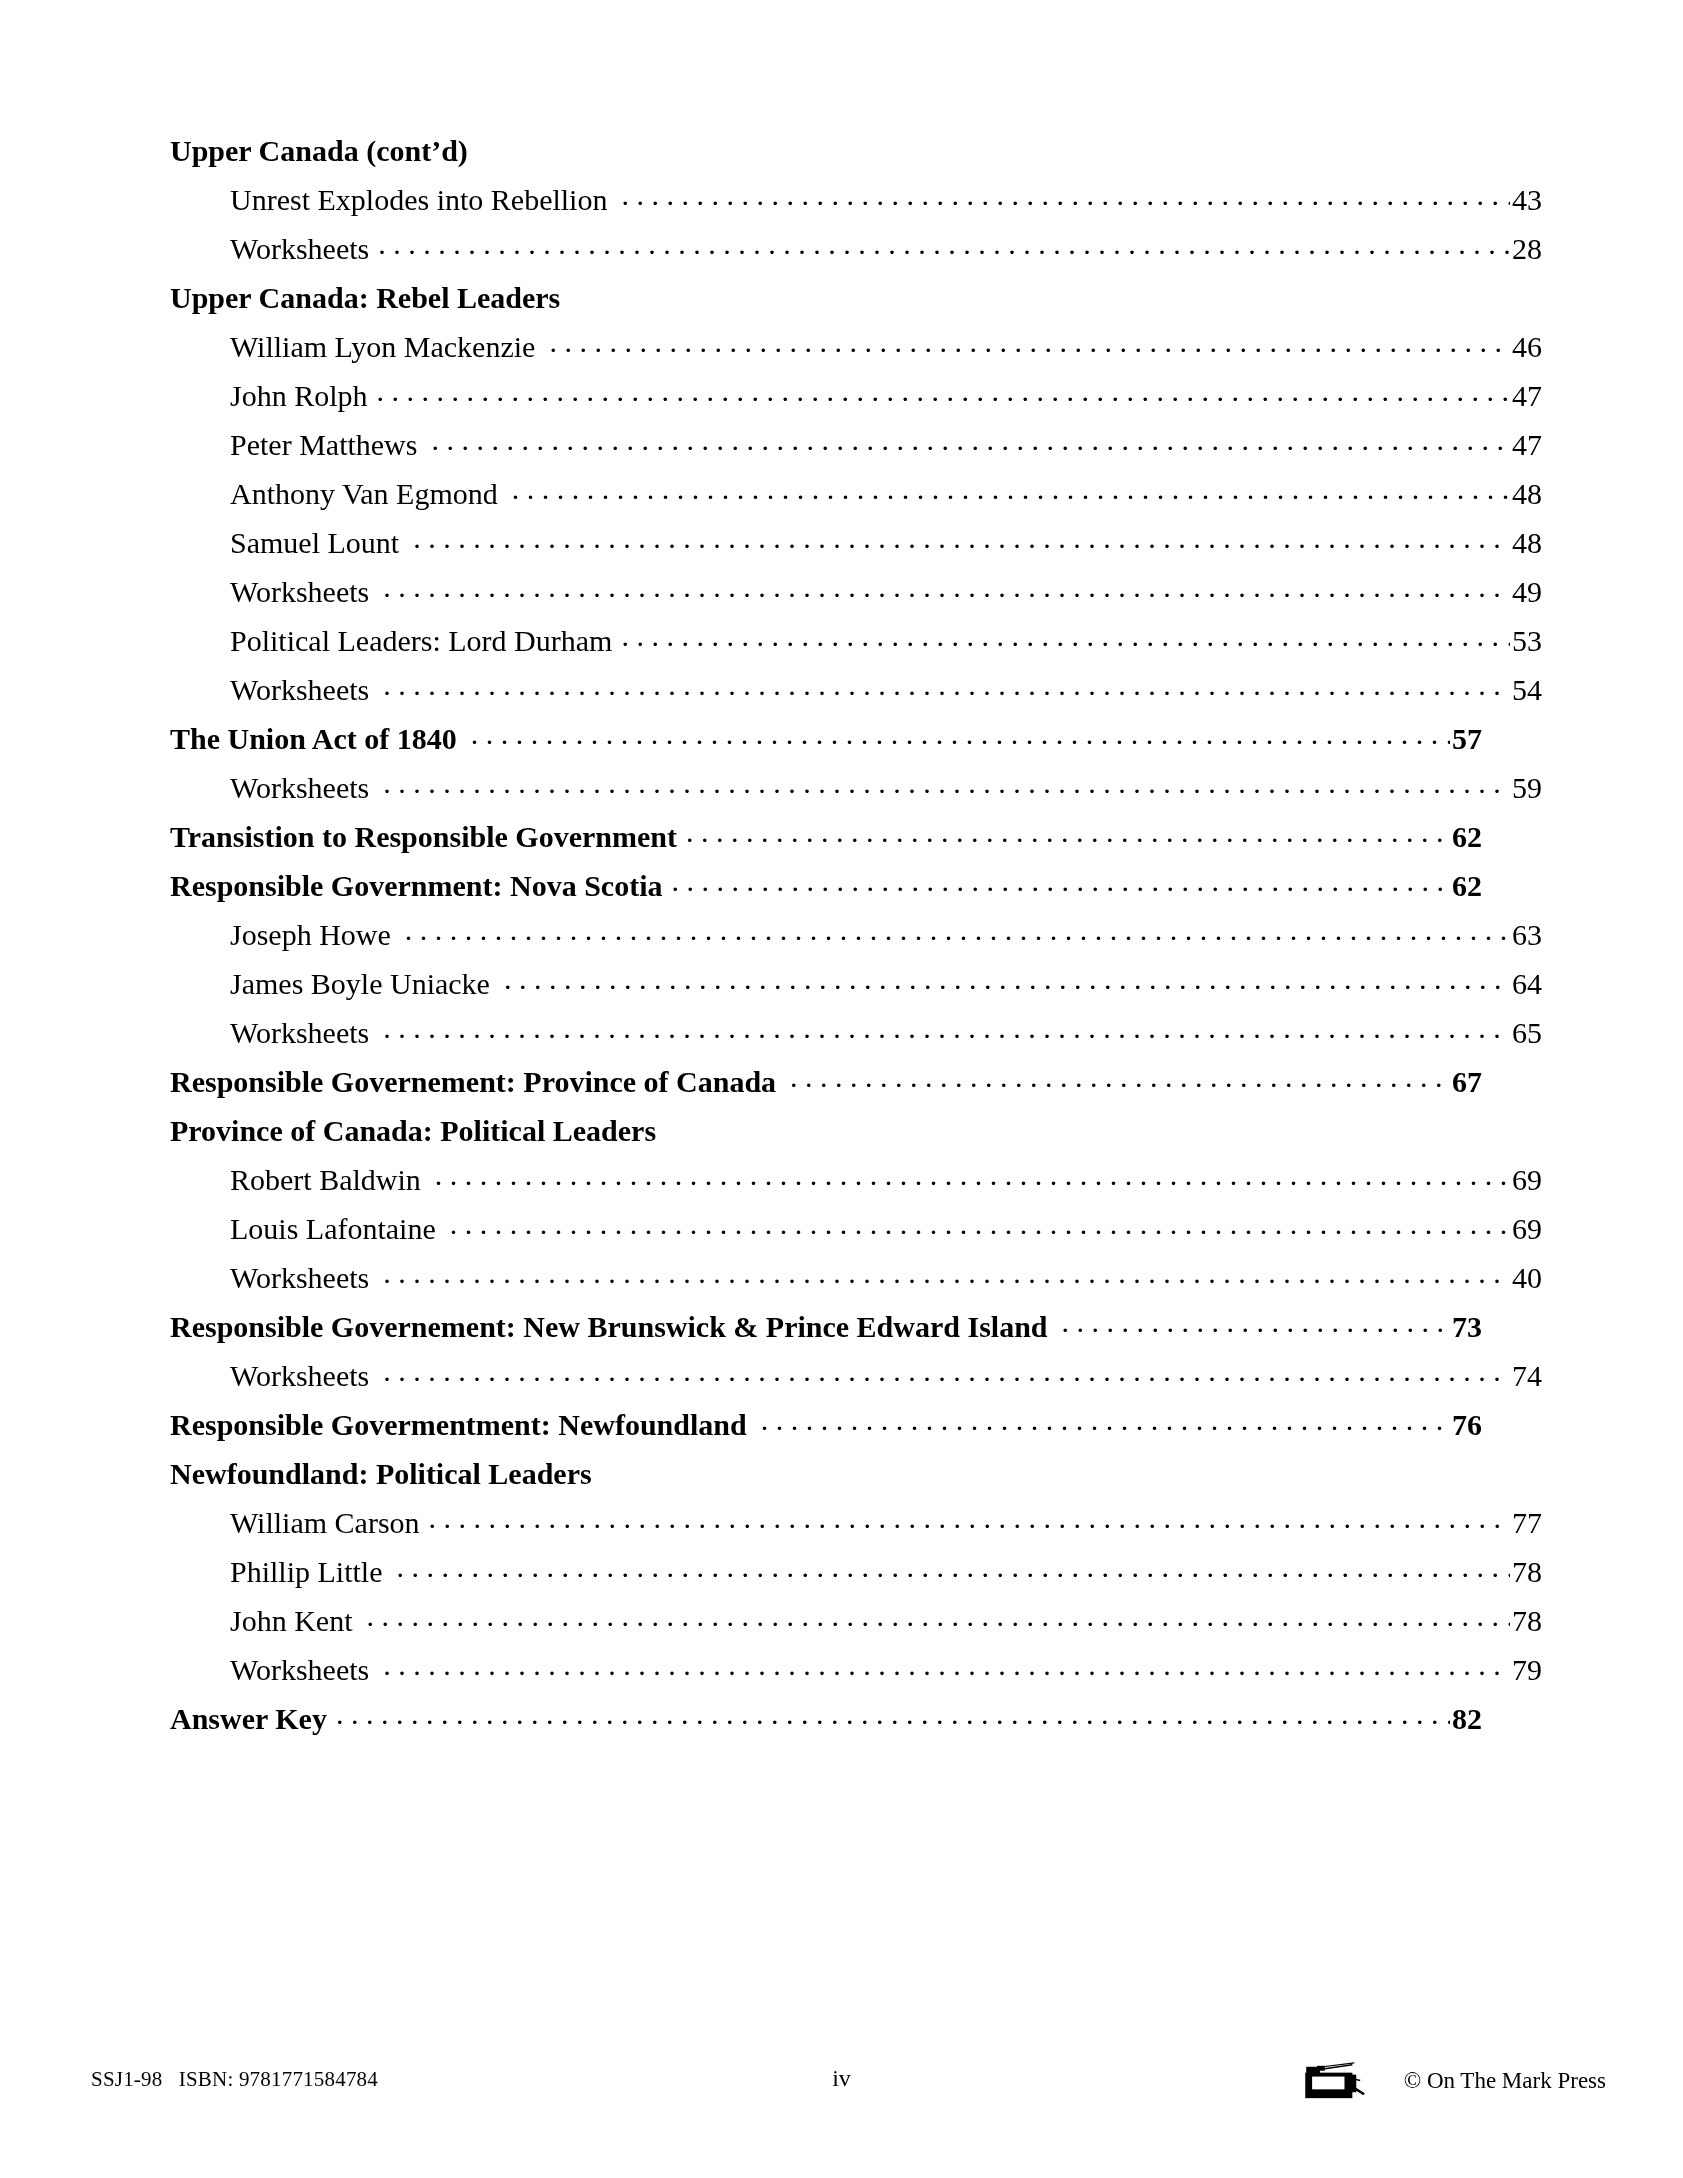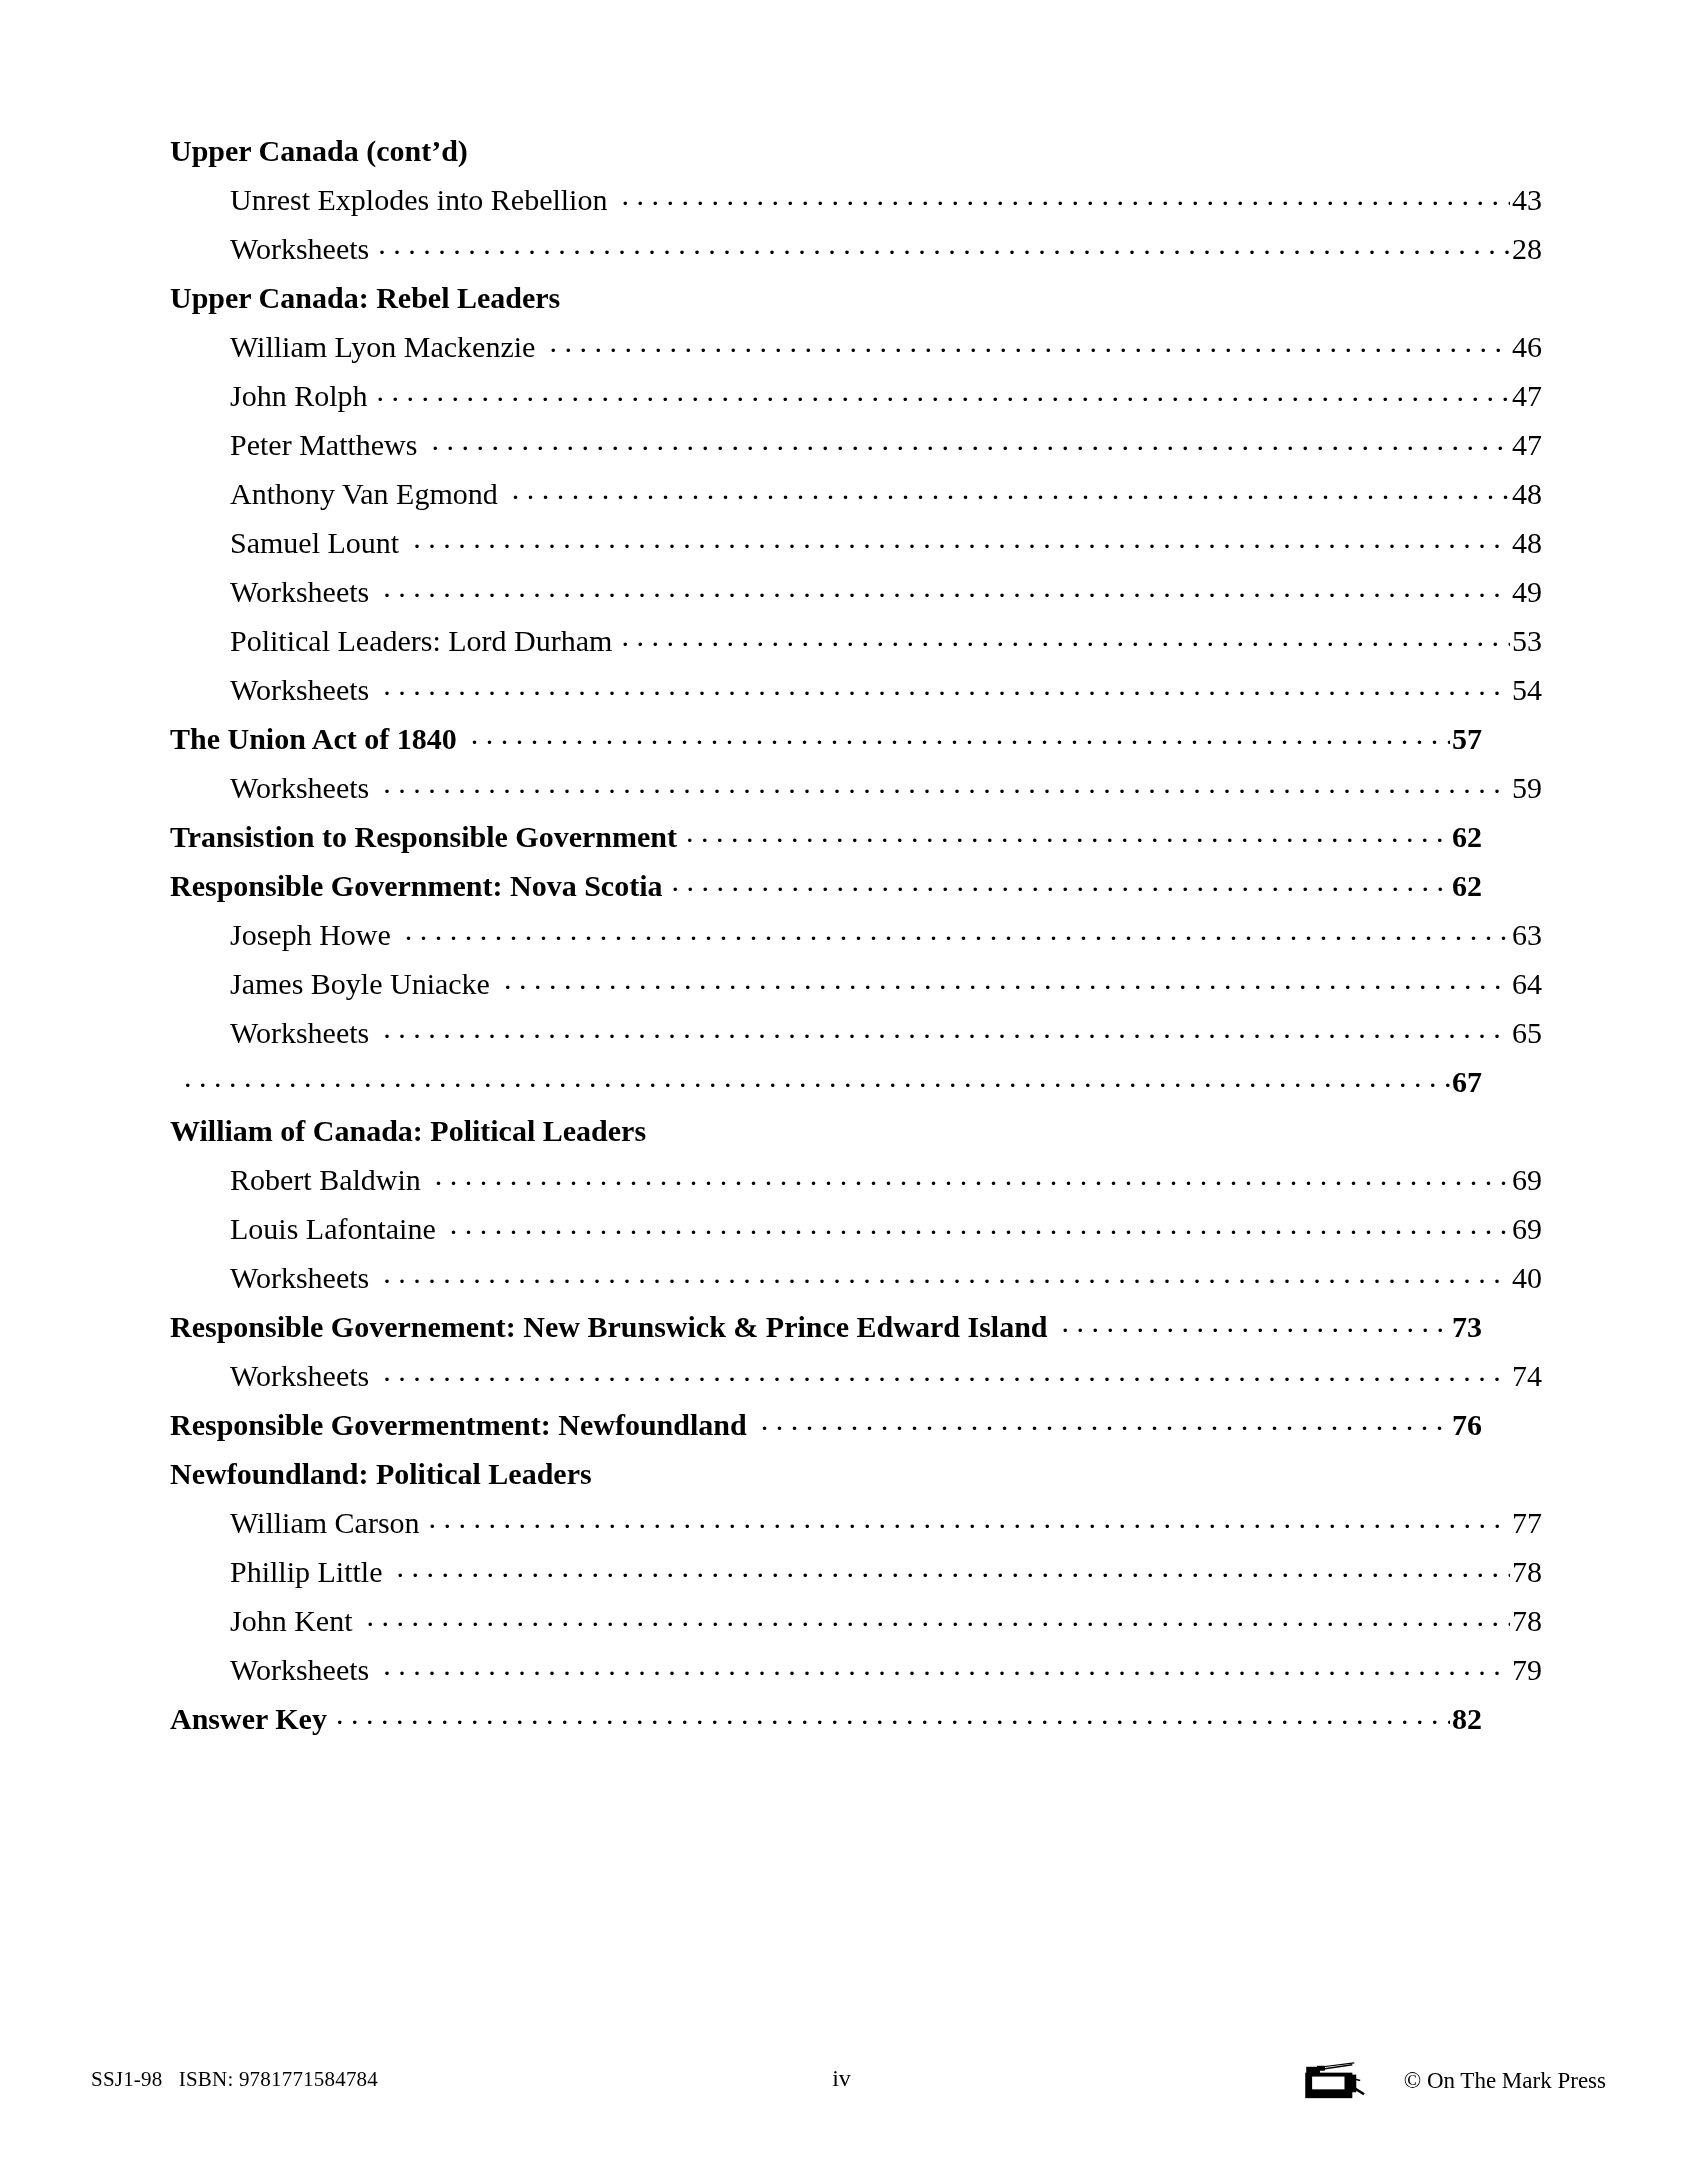--- a/index.html
+++ b/index.html
@@ -220,25 +220,26 @@
         <span class="toc-label">James Boyle Uniacke</span>
         <span class="toc-dots"></span>
         <span class="toc-page">64</span>
       </div>
       <div class="toc-row level-s gap">
         <span class="toc-label">Worksheets</span>
         <span class="toc-dots"></span>
         <span class="toc-page">65</span>
       </div>
       <div class="toc-row level-h gap">
+        <span class="toc-label">Responsible Governement: Province of Canada</span>
         <span class="toc-dots"></span>
         <span class="toc-page">67</span>
       </div>
       <div class="toc-row level-h nopage gap">
-        <span class="toc-label">William of Canada: Political Leaders</span>
+        <span class="toc-label">Province of Canada: Political Leaders</span>
         <span class="toc-dots"></span>
         <span class="toc-page"></span>
       </div>
       <div class="toc-row level-s gap">
         <span class="toc-label">Robert Baldwin</span>
         <span class="toc-dots"></span>
         <span class="toc-page">69</span>
       </div>
       <div class="toc-row level-s gap">
         <span class="toc-label">Louis Lafontaine</span>

